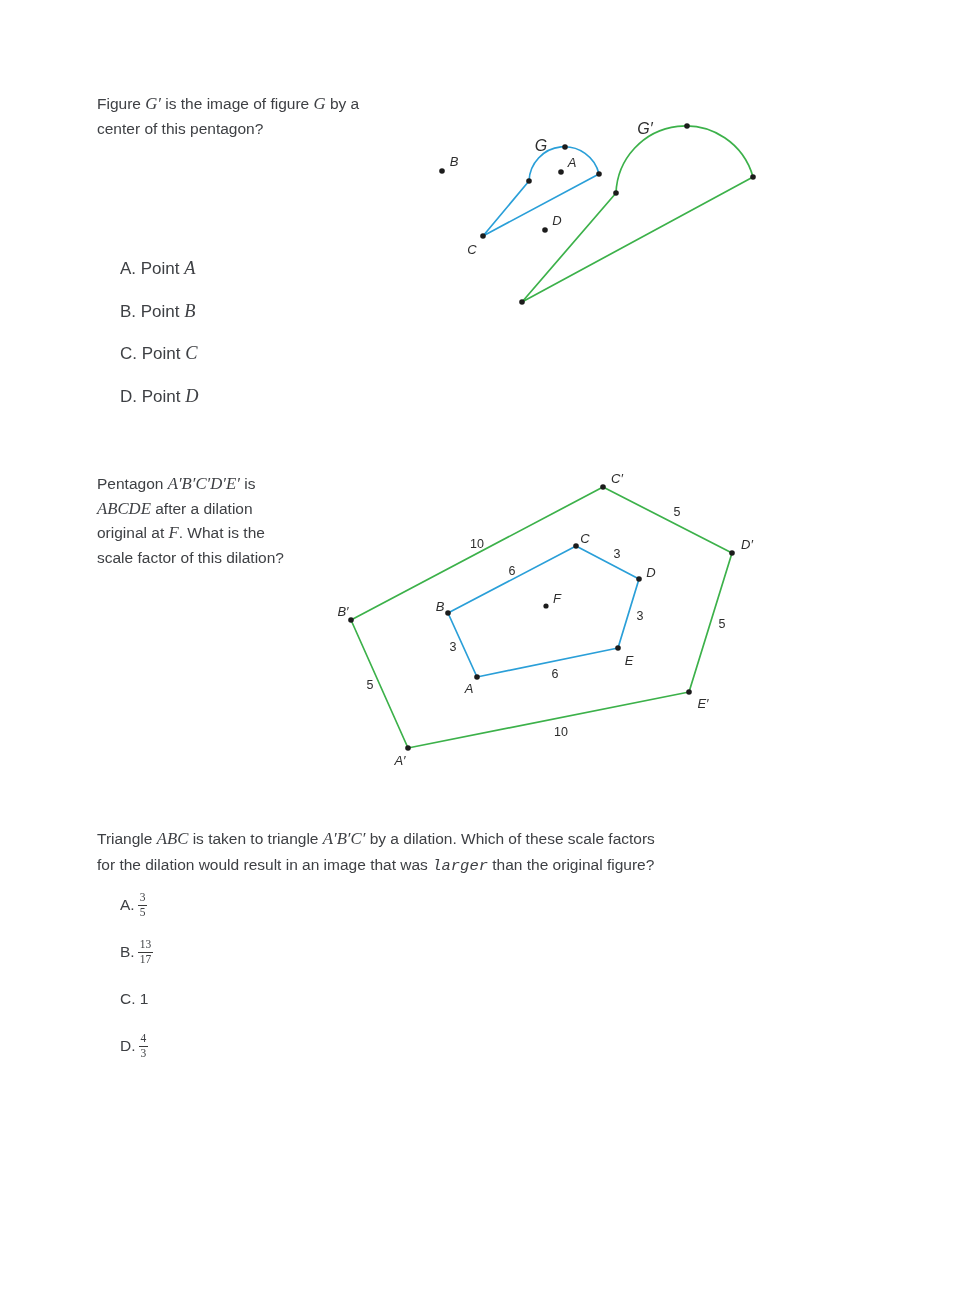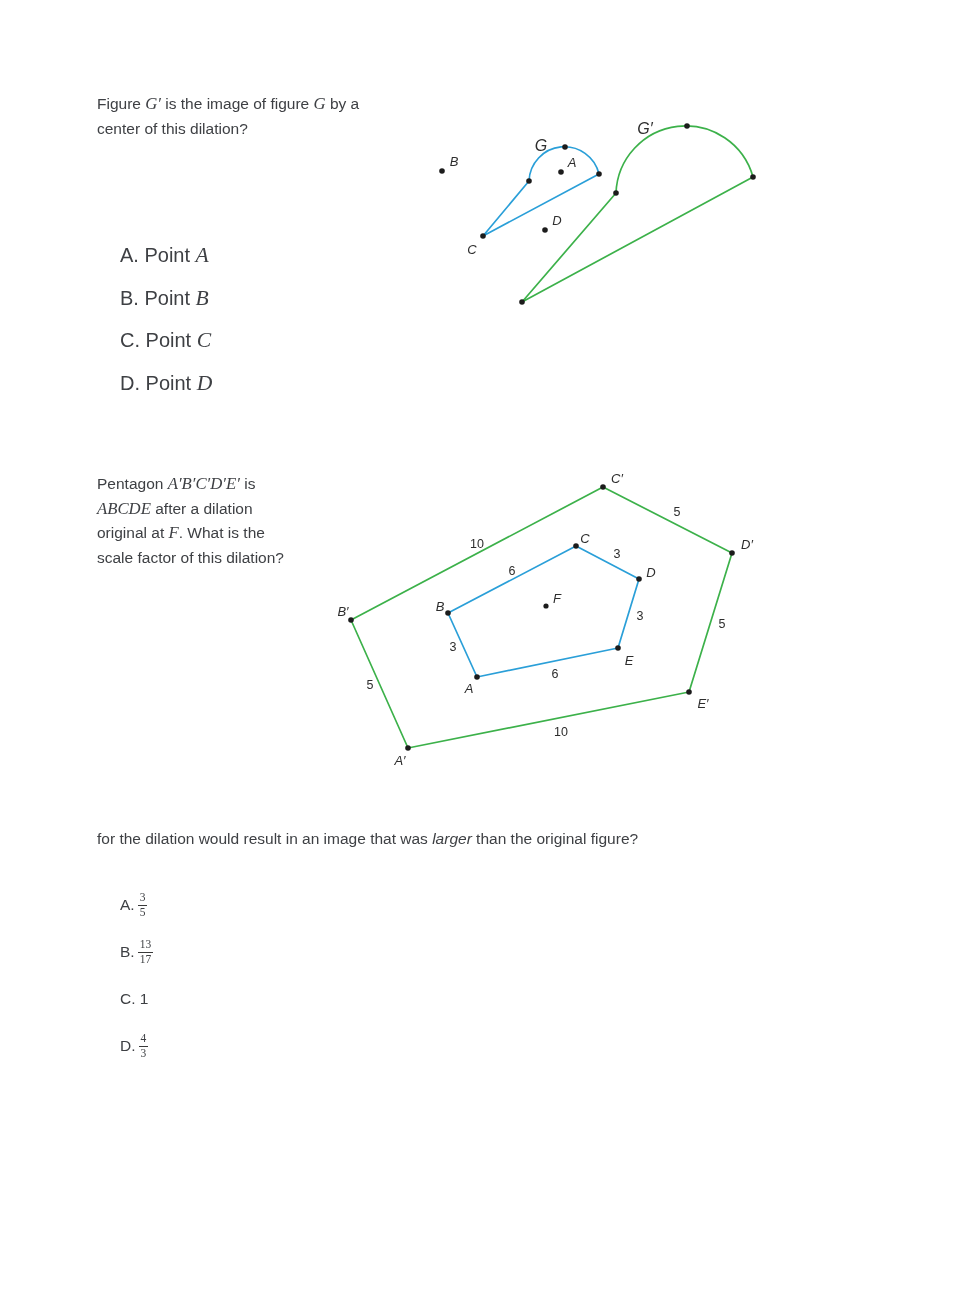--- a/index.html
+++ b/index.html
@@ -1,48 +1,48 @@
 <!DOCTYPE html>
 <html><head>
 <meta charset="utf-8">
 <style>
   html,body{margin:0;padding:0;background:#ffffff;}
   #page{position:relative;width:978px;height:1304px;background:#ffffff;overflow:hidden;
         font-family:"Liberation Sans",sans-serif;color:#3e4044;margin-top:24px;}
   .block{position:absolute;}
   .qtext .line{white-space:pre-wrap;}
   #q1-text{left:97px;top:67px;width:340px;font-size:15.5px;line-height:25px;}
-  #q1-options{left:120px;top:219px;font-size:20px;}
+  #q1-options{left:120px;top:232px;font-size:17px;}
   #q1-options .opt{height:25px;line-height:25px;margin-bottom:17.5px;}
   #q2-text{left:97px;top:448px;width:250px;font-size:15.5px;line-height:24.6px;}
   #q3-text{left:97px;top:802px;width:790px;font-size:15.5px;line-height:25.5px;}
   #q3-options{left:120px;top:866px;font-size:15.5px;}
   #q3-options .opt{display:flex;align-items:center;height:30px;margin-bottom:17px;}
   .math{font-family:"Liberation Serif",serif;font-style:italic;font-size:1.08em;}
-  .it{font-family:Liberation Sans, sans-serif;font-style:italic;}
+  .it{font-family:Liberation Mono, monospace;font-style:italic;}
   .frac{display:inline-flex;flex-direction:column;text-align:center;
         font-family:"Liberation Serif",serif;font-size:11.5px;line-height:1.2;margin-left:3px;}
   .frac .num{border-bottom:1px solid #3a3a3a;padding:0 2px;}
   .frac .den{padding:0 2px;}
   svg{position:absolute;overflow:visible;}
   svg .shape{fill:none;stroke-width:1.7;stroke-linejoin:round;stroke-linecap:round;}
   svg .dot{fill:#1c1c1c;stroke:none;}
   svg text{fill:#2d2d2d;font-family:"Liberation Sans",sans-serif;}
   svg .vlabel{font-style:italic;font-size:13px;text-anchor:middle;}
   svg .vlabel-lg{font-style:italic;font-size:16px;text-anchor:middle;}
   svg .slabel{font-size:12.5px;text-anchor:middle;font-style:normal;}
 </style>
 </head>
 <body>
 
 <div id="page">
 
   <div class="block qtext" id="q1-text">
     <div class="line"><span>Figure </span><span class="math">G′</span><span> is the image of figure </span><span class="math">G</span><span> by a</span></div>
-    <div class="line"><span>center of this dilation?</span></div>
+    <div class="line"><span>center of this pentagon?</span></div>
   </div>
 
   <svg id="fig1" style="left:430px;top:85px;" width="345" height="210" viewBox="430 85 345 210">
     <path class="shape" d="M 483,212 L 529,157 A 35.5,35.5 0 0 1 599,150 Z" stroke="#2a9fd8"></path>
     <path class="shape" d="M 522,278 L 616,169 A 69.8,69.8 0 0 1 753,153 Z" stroke="#3cb14a"></path>
 
     <circle class="dot" cx="529" cy="157" r="2.8"></circle>
     <circle class="dot" cx="565" cy="123" r="2.8"></circle>
     <circle class="dot" cx="599" cy="150" r="2.8"></circle>
     <circle class="dot" cx="483" cy="212" r="2.8"></circle>
@@ -111,20 +111,21 @@
     <text class="slabel" x="640" y="596">3</text>
     <text class="slabel" x="555" y="654">6</text>
     <text class="slabel" x="370" y="665">5</text>
     <text class="slabel" x="477" y="524">10</text>
     <text class="slabel" x="677" y="492">5</text>
     <text class="slabel" x="722" y="604">5</text>
     <text class="slabel" x="561" y="712">10</text>
   </svg>
 
   <div class="block qtext" id="q3-text">
+    <div class="line"><span>Triangle </span><span class="math">ABC</span><span> is taken to triangle </span><span class="math">A′B′C′</span><span> by a dilation. Which of these scale factors</span></div>
     <div class="line"><span>for the dilation would result in an image that was </span><span class="it">larger</span><span> than the original figure?</span></div>
   </div>
 
   <div class="block" id="q3-options">
     <div class="opt">
         <span>A. </span>
         <span class="frac">
           <span class="num">3</span>
           <span class="den">5</span>
         </span>

